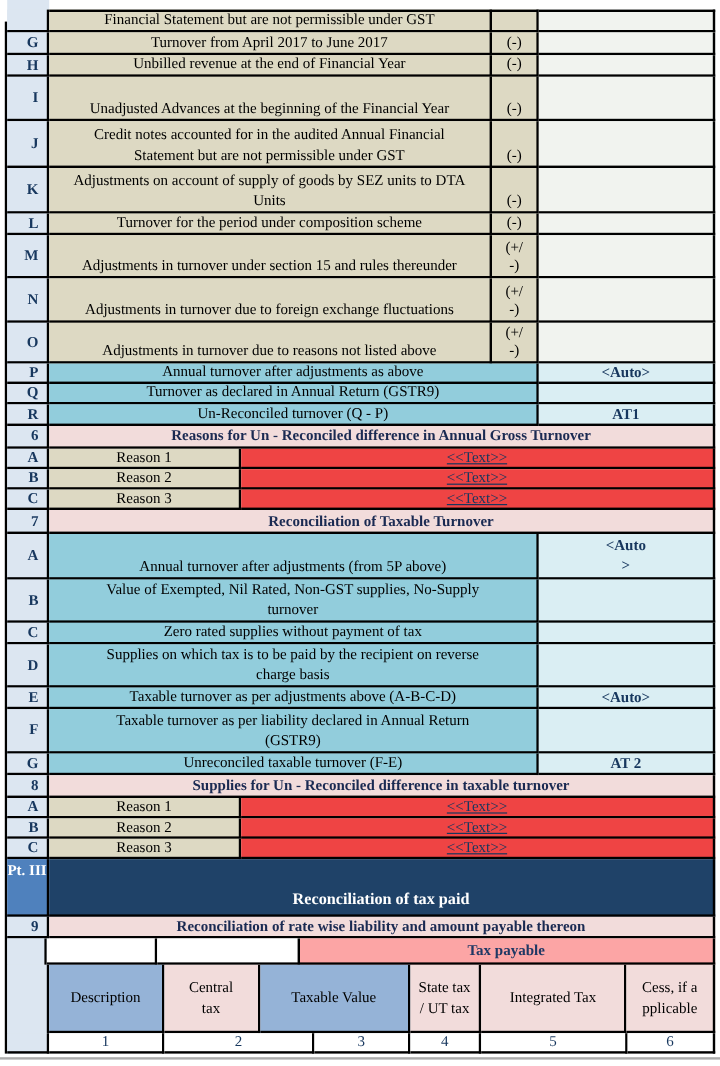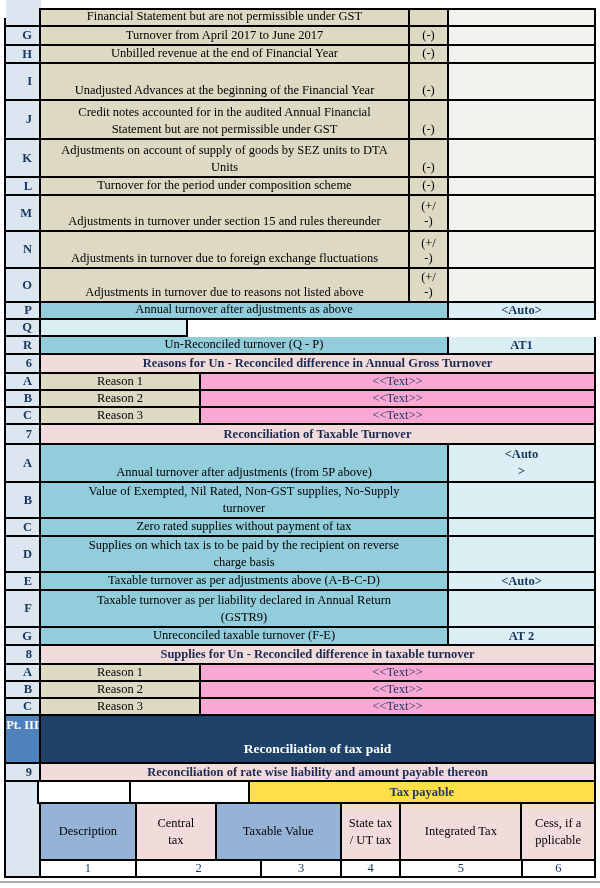--- a/index.html
+++ b/index.html
@@ -30,29 +30,29 @@
   .val   { width:147px; background:#F1F3EF; font-weight:bold; color:#17375E;
            white-space:pre-line; align-items:center; }
   
   .tdesc { width:408px; background:#92CDDC; padding:0 40px 1px; }
   .tval  { background:#DAEEF3; }
   .vtop  { align-items:flex-start; padding-top:1px; }
   
   .hdr { width:555px; background:#F2DCDB; font-weight:bold; color:#1A2A52; align-items:center; }
   
   .rlabel { width:160px; background:#DDD9C3; align-items:center; }
-  .rtext  { width:395px; background:#f9a8d4; color:#17375E; align-items:center; }
+  .rtext  { width:395px; background:#ef4444; color:#17375E; align-items:center;text-decoration:underline; }
   
   .pt3lab { width:35px; background:#4F81BD; color:#fff; font-weight:bold;
             align-items:flex-start; justify-content:center; padding-top:2px; line-height:1.25; }
   .band { width:555px; background:#1F4268; color:#fff; font-weight:bold; font-size:13.5px; padding-bottom:4px; }
   
   .b1{width:97px;} .b2{width:126px;} .b3{width:80px;} .b4{width:60px;} .b5{width:122px;} .b6{width:74px;}
   .wcell { background:#fff; }
-  .taxband { width:368px; background:#fde047; font-weight:bold; color:#1F3864; align-items:center; }
+  .taxband { width:368px; background:#fca5a5; font-weight:bold; color:#1F3864; align-items:center; }
   .bh  { background:#F2DCDB; align-items:center; padding:0 3px; }
   .bhb { background:#95B3D7; }
   .ctax { padding:0 12px; }
   .stax { padding:0 5px; }
   .cess { word-break:break-all; padding:0 11px; }
   .num { background:#fff; align-items:center; color:#17375E; }
 </style>
 </head>
 <body>
 
@@ -124,20 +124,21 @@
       <div class="c val"></div>
     </div>
 
     <div class="row" style="height:17px">
       <div class="c lc">P</div>
       <div class="c tdesc">Annual turnover after adjustments as above</div>
       <div class="c val tval">&lt;Auto&gt;</div>
     </div>
     <div class="row" style="height:17px">
       <div class="c lc">Q</div>
+      <div class="c tdesc">Turnover as declared in Annual Return (GSTR9)</div>
       <div class="c val tval"></div>
     </div>
     <div class="row" style="height:18px">
       <div class="c lc">R</div>
       <div class="c tdesc">Un-Reconciled turnover (Q - P)</div>
       <div class="c val tval">AT1</div>
     </div>
 
     <div class="row" style="height:19px">
       <div class="c lc">6</div>

